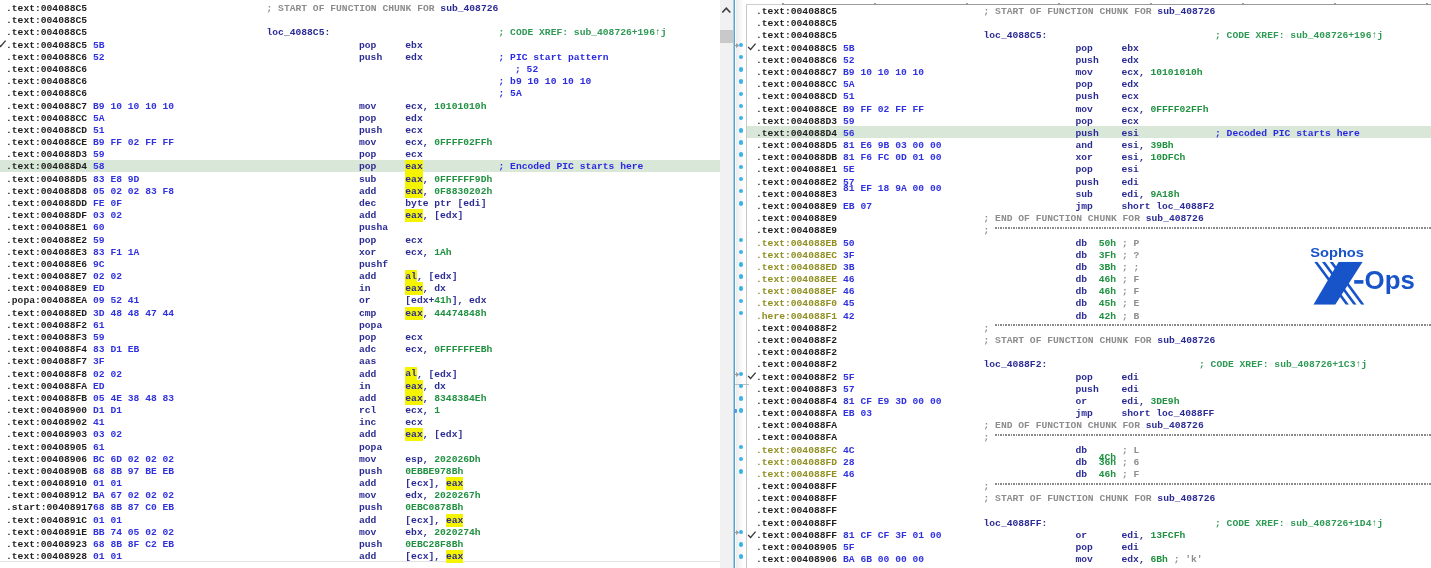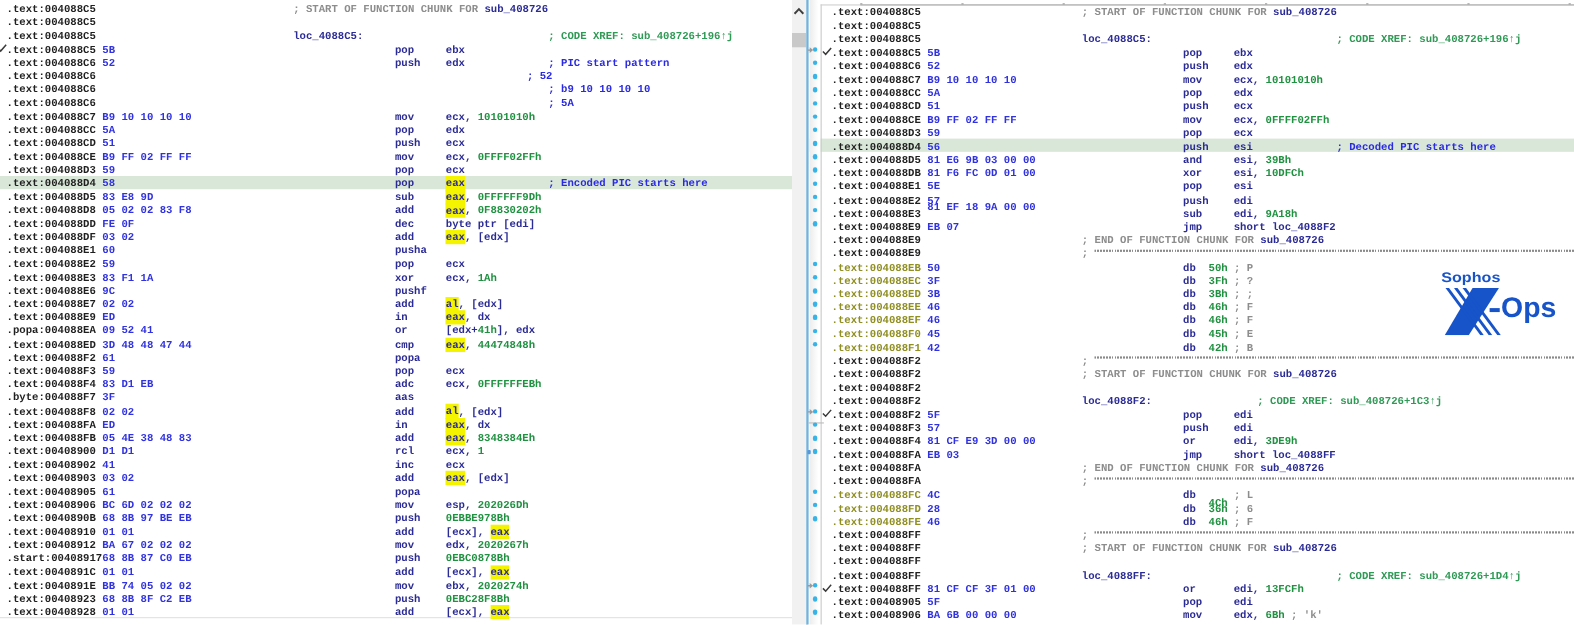--- a/index.html
+++ b/index.html
@@ -118,21 +118,21 @@
     <div class="t" style="left:6.0px;top:39.64px;color:#1f1f1f">.text:004088C5</div>
     <div class="t" style="left:93.0px;top:39.64px;color:#3032e0">5B</div>
     <div class="t" style="left:359.0px;top:39.64px;color:#2b2b96">pop</div>
     <div class="t" style="left:405.3px;top:39.64px;color:#2b2b96">ebx</div>
     <div class="t" style="left:6.0px;top:51.82px;color:#1f1f1f">.text:004088C6</div>
     <div class="t" style="left:93.0px;top:51.82px;color:#3032e0">52</div>
     <div class="t" style="left:359.0px;top:51.82px;color:#2b2b96">push</div>
     <div class="t" style="left:405.3px;top:51.82px;color:#2b2b96">edx</div>
     <div class="t" style="left:498.5px;top:51.82px;color:#2a2ae2">; PIC start pattern</div>
     <div class="t" style="left:6.0px;top:64.00px;color:#1f1f1f">.text:004088C6</div>
-    <div class="t" style="left:479px;top:64.00px;color:#2a2ae2">; 52</div>
+    <div class="t" style="left:515px;top:64.00px;color:#2a2ae2">; 52</div>
     <div class="t" style="left:6.0px;top:76.18px;color:#1f1f1f">.text:004088C6</div>
     <div class="t" style="left:498.5px;top:76.18px;color:#2a2ae2">; b9 10 10 10 10</div>
     <div class="t" style="left:6.0px;top:88.36px;color:#1f1f1f">.text:004088C6</div>
     <div class="t" style="left:498.5px;top:88.36px;color:#2a2ae2">; 5A</div>
     <div class="t" style="left:6.0px;top:100.54px;color:#1f1f1f">.text:004088C7</div>
     <div class="t" style="left:93.0px;top:100.54px;color:#3032e0">B9 10 10 10 10</div>
     <div class="t" style="left:359.0px;top:100.54px;color:#2b2b96">mov</div>
     <div class="t" style="left:405.3px;top:100.54px;color:#2b2b96">ecx, <span style="color:#1f9140">10101010h</span></div>
     <div class="t" style="left:6.0px;top:112.72px;color:#1f1f1f">.text:004088CC</div>
     <div class="t" style="left:93.0px;top:112.72px;color:#3032e0">5A</div>
@@ -205,21 +205,21 @@
     <div class="t" style="left:93.0px;top:319.78px;color:#3032e0">61</div>
     <div class="t" style="left:359.0px;top:319.78px;color:#2b2b96">popa</div>
     <div class="t" style="left:6.0px;top:331.96px;color:#1f1f1f">.text:004088F3</div>
     <div class="t" style="left:93.0px;top:331.96px;color:#3032e0">59</div>
     <div class="t" style="left:359.0px;top:331.96px;color:#2b2b96">pop</div>
     <div class="t" style="left:405.3px;top:331.96px;color:#2b2b96">ecx</div>
     <div class="t" style="left:6.0px;top:344.14px;color:#1f1f1f">.text:004088F4</div>
     <div class="t" style="left:93.0px;top:344.14px;color:#3032e0">83 D1 EB</div>
     <div class="t" style="left:359.0px;top:344.14px;color:#2b2b96">adc</div>
     <div class="t" style="left:405.3px;top:344.14px;color:#2b2b96">ecx, <span style="color:#1f9140">0FFFFFFEBh</span></div>
-    <div class="t" style="left:6.0px;top:356.32px;color:#1f1f1f">.byte:004088F7</div>
+    <div class="t" style="left:6.0px;top:356.32px;color:#1f1f1f">.text:004088F7</div>
     <div class="t" style="left:93.0px;top:356.32px;color:#3032e0">3F</div>
     <div class="t" style="left:359.0px;top:356.32px;color:#2b2b96">aas</div>
     <div class="t" style="left:6.0px;top:368.50px;color:#1f1f1f">.text:004088F8</div>
     <div class="t" style="left:93.0px;top:368.50px;color:#3032e0">02 02</div>
     <div class="t" style="left:359.0px;top:368.50px;color:#2b2b96">add</div>
     <div class="t" style="left:405.3px;top:368.50px;color:#2b2b96"><i class="y">al</i>, [edx]</div>
     <div class="t" style="left:6.0px;top:380.68px;color:#1f1f1f">.text:004088FA</div>
     <div class="t" style="left:93.0px;top:380.68px;color:#3032e0">ED</div>
     <div class="t" style="left:359.0px;top:380.68px;color:#2b2b96">in</div>
     <div class="t" style="left:405.3px;top:380.68px;color:#2b2b96"><i class="y">eax</i>, dx</div>
@@ -368,33 +368,33 @@
     <div class="t" style="left:756.0px;top:286.24px;color:#8f8f22">.text:004088EF</div>
     <div class="t" style="left:843.0px;top:286.24px;color:#3032e0">46</div>
     <div class="t" style="left:1075.5px;top:286.24px;color:#2b2b96">db</div>
     <div class="t" style="left:1098.7px;top:286.24px;color:#1f9140"><span style="color:#1f9140">46h</span></div>
     <div class="t" style="left:1121.9px;top:286.24px;color:#8d8d8d"><span style="color:#8d8d8d">; F</span></div>
     <div class="t" style="left:756.0px;top:298.42px;color:#8f8f22">.text:004088F0</div>
     <div class="t" style="left:843.0px;top:298.42px;color:#3032e0">45</div>
     <div class="t" style="left:1075.5px;top:298.42px;color:#2b2b96">db</div>
     <div class="t" style="left:1098.7px;top:298.42px;color:#1f9140"><span style="color:#1f9140">45h</span></div>
     <div class="t" style="left:1121.9px;top:298.42px;color:#8d8d8d"><span style="color:#8d8d8d">; E</span></div>
-    <div class="t" style="left:756.0px;top:310.60px;color:#8f8f22">.text:004088F1</div>
+    <div class="t" style="left:756.0px;top:310.60px;color:#8f8f22">.here:004088F1</div>
     <div class="t" style="left:843.0px;top:310.60px;color:#3032e0">42</div>
     <div class="t" style="left:1075.5px;top:310.60px;color:#2b2b96">db</div>
     <div class="t" style="left:1098.7px;top:310.60px;color:#1f9140"><span style="color:#1f9140">42h</span></div>
     <div class="t" style="left:1121.9px;top:310.60px;color:#8d8d8d"><span style="color:#8d8d8d">; B</span></div>
     <div class="t" style="left:756.0px;top:322.78px;color:#1f1f1f">.text:004088F2</div>
     <div class="t" style="left:983.5px;top:322.78px;color:#8d8d8d">;</div>
     <div class="t" style="left:756.0px;top:334.96px;color:#1f1f1f">.text:004088F2</div>
     <div class="t" style="left:983.5px;top:334.96px;color:#8d8d8d">; START OF FUNCTION CHUNK FOR <span style="color:#2b2b96">sub_408726</span></div>
     <div class="t" style="left:756.0px;top:347.14px;color:#1f1f1f">.text:004088F2</div>
     <div class="t" style="left:756.0px;top:359.32px;color:#1f1f1f">.text:004088F2</div>
     <div class="t" style="left:983.5px;top:359.32px;color:#2b2b96">loc_4088F2:</div>
-    <div class="t" style="left:1143px;top:359.32px;color:#2f9a55">; CODE XREF: sub_408726+1C3↑j</div>
+    <div class="t" style="left:1199px;top:359.32px;color:#2f9a55">; CODE XREF: sub_408726+1C3↑j</div>
     <div class="t" style="left:756.0px;top:371.50px;color:#1f1f1f">.text:004088F2</div>
     <div class="t" style="left:843.0px;top:371.50px;color:#3032e0">5F</div>
     <div class="t" style="left:1075.5px;top:371.50px;color:#2b2b96">pop</div>
     <div class="t" style="left:1121.5px;top:371.50px;color:#2b2b96">edi</div>
     <div class="t" style="left:756.0px;top:383.68px;color:#1f1f1f">.text:004088F3</div>
     <div class="t" style="left:843.0px;top:383.68px;color:#3032e0">57</div>
     <div class="t" style="left:1075.5px;top:383.68px;color:#2b2b96">push</div>
     <div class="t" style="left:1121.5px;top:383.68px;color:#2b2b96">edi</div>
     <div class="t" style="left:756.0px;top:395.86px;color:#1f1f1f">.text:004088F4</div>
     <div class="t" style="left:843.0px;top:395.86px;color:#3032e0">81 CF E9 3D 00 00</div>

